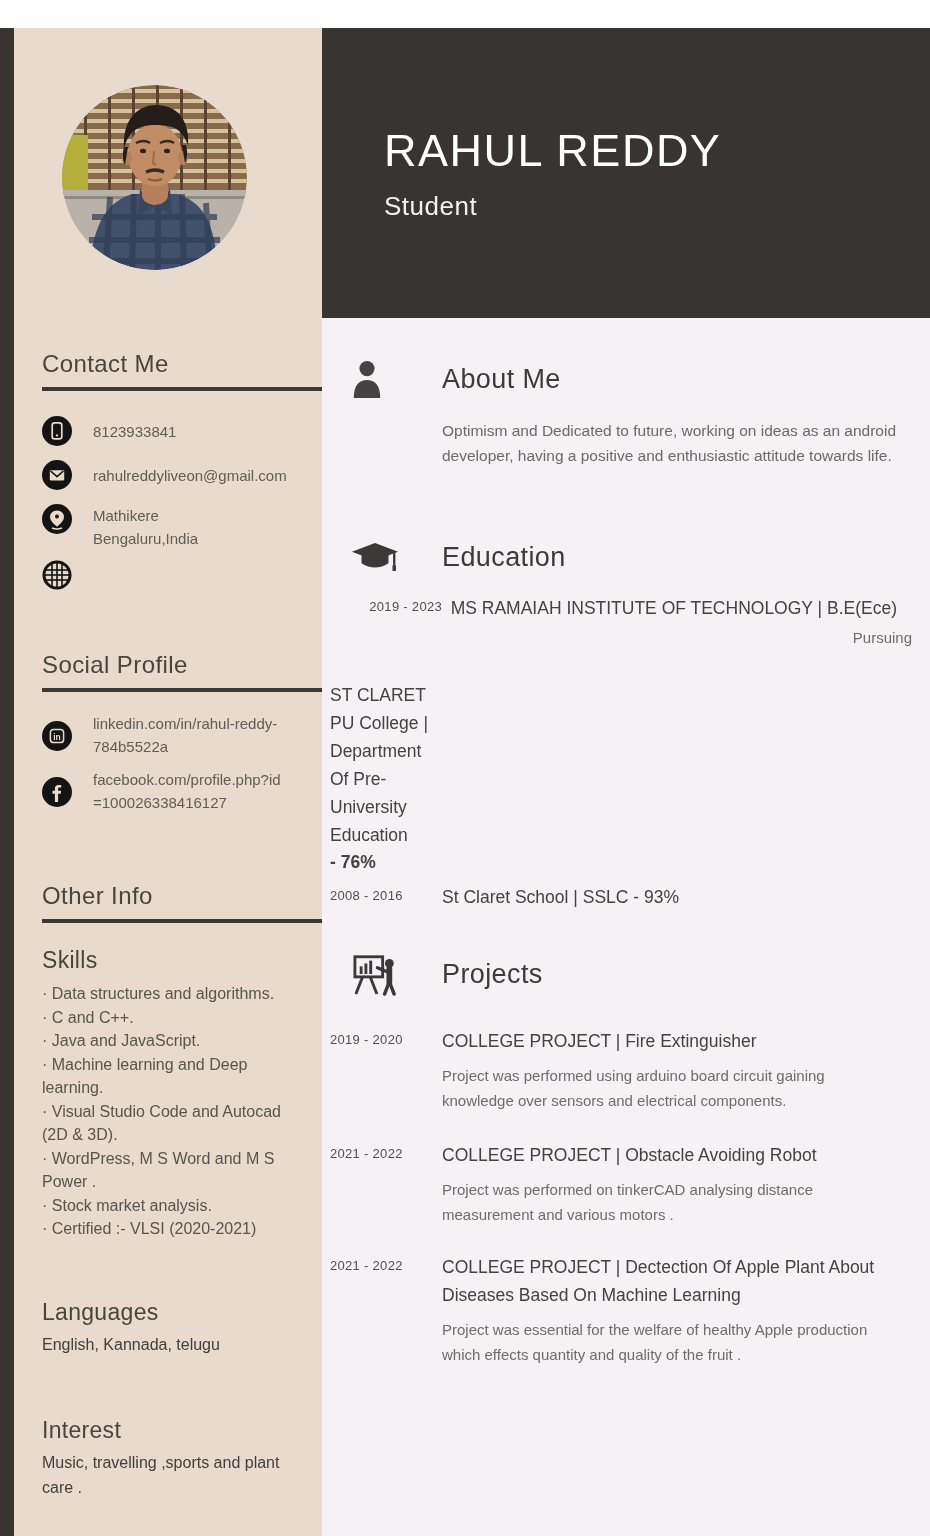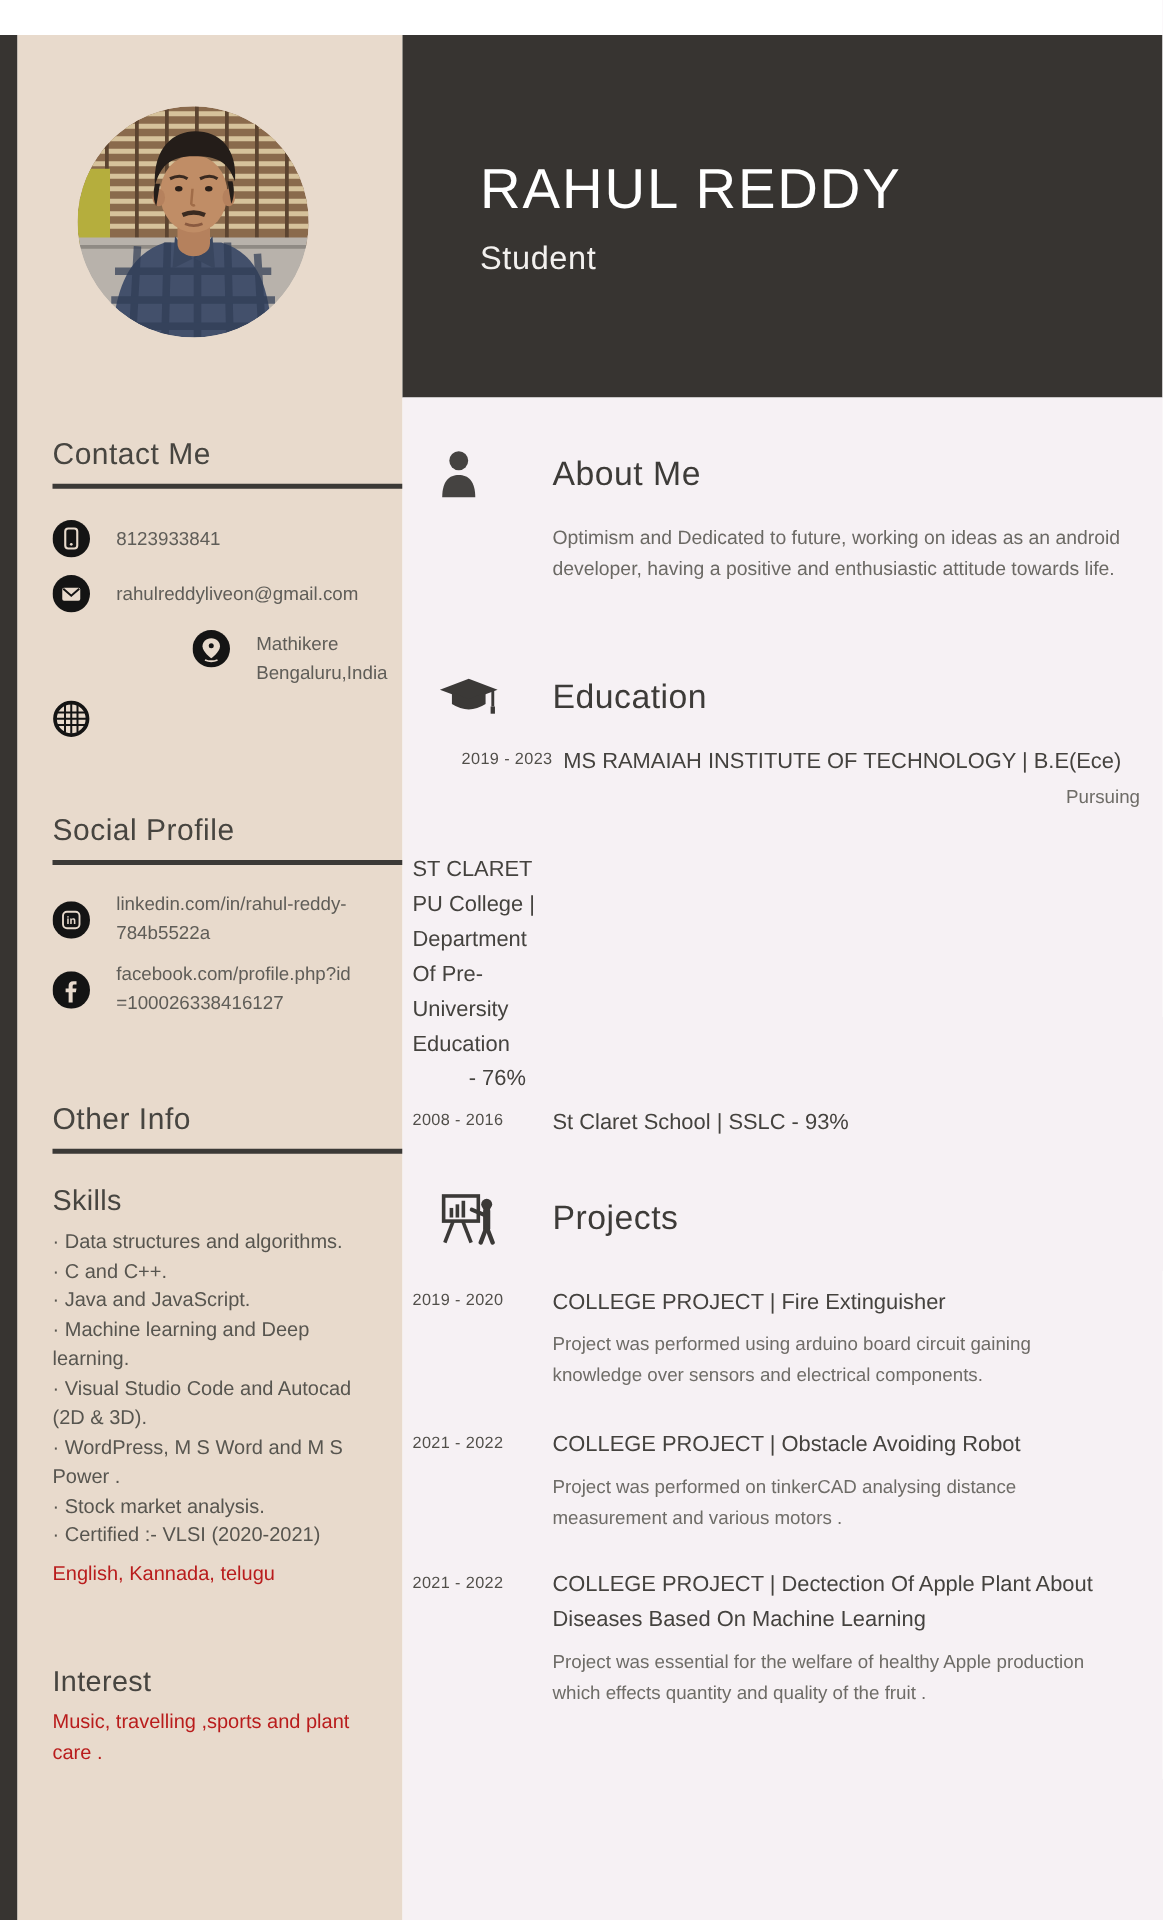--- a/index.html
+++ b/index.html
@@ -41,35 +41,35 @@
   .social-title{margin-top:54px;}
   .social-list{margin-top:16px;}
   .s-row{display:flex;align-items:flex-start;min-height:56px;padding-top:4px;}
   .s-row .c-icon{margin-top:9px;}
   .other-title{margin-top:62px;}
   .sub-title{font-size:23px;font-weight:500;color:#474540;letter-spacing:0.3px;}
   .skills-title{margin-top:24px;}
   .skills-list{margin-top:8px;width:264px;}
   .skill-item{font-size:16px;color:#57554f;line-height:23.5px;}
   .lang-title{margin-top:58px;}
-  .side-text{font-size:16px;color:#b91c1c;line-height:25px;margin-top:6px;width:264px;}
+  .side-text{font-size:16px;color:#404040;line-height:25px;margin-top:6px;width:264px;}
   .interest-title{margin-top:60px;}
 
   
   .sec-header{display:grid;grid-template-columns:112px 1fr;align-items:center;height:54px;}
   .sec-icon{justify-self:start;margin-left:20px;line-height:0;}
   .sec-title{font-size:27px;font-weight:500;color:#3d3b38;letter-spacing:0.4px;}
   .about-text{margin-left:112px;margin-top:12px;font-size:15.5px;line-height:25px;color:var(--body-text);max-width:455px;}
   .sec-education{margin-top:62px;}
   .sec-projects{margin-top:36px;}
   .entry{display:grid;grid-template-columns:112px 1fr;}
   .entry-period{font-size:13px;color:#514f4a;letter-spacing:0.3px;padding-top:5px;white-space:nowrap;}
   .entry-title{font-size:17.5px;font-weight:500;color:#44423e;line-height:28px;max-width:455px;}
   .entry-note{font-size:15px;color:#6e6c67;margin-top:5px;line-height:22px;}
-  .entry-detail{font-size:17.5px;font-weight:400;color:#44423e;line-height:26px;margin-left:45px;}
+  .entry-detail{font-size:17.5px;font-weight:700;color:#44423e;line-height:26px;}
   .entry-desc{font-size:15px;color:#6e6c67;line-height:25px;margin-top:8px;max-width:455px;}
   .edu-1{margin-top:10px;text-align:right;}
   .edu-2{margin-top:32px;}
   .edu-3{margin-top:8px;}
   .prj-1{margin-top:26px;}
   .prj-2{margin-top:28px;}
   .prj-3{margin-top:26px;}
 </style>
 </head>
 <body>
@@ -163,21 +163,21 @@
         <span class="c-icon">
           <svg width="30" height="30" viewBox="0 0 30 30">
               <circle cx="15" cy="15" r="15" fill="#141414"></circle>
               <rect x="7.8" y="10.2" width="14.4" height="10.4" rx="1.4" fill="#e8dacc"></rect>
               <polyline points="8.6,11 15,16.6 21.4,11" fill="none" stroke="#141414" stroke-width="1.6"></polyline>
             </svg>
         </span>
         <span class="c-text">rahulreddyliveon@gmail.com</span>
       </div>
 
-      <div class="c-row top" style="min-height:56px;justify-content:flex-end;">
+      <div class="c-row top" style="min-height:56px;">
         <span class="c-icon">
           <svg width="30" height="30" viewBox="0 0 30 30">
               <circle cx="15" cy="15" r="15" fill="#141414"></circle>
               <path d="M15,6.5 C10.6,6.5 8,9.7 8,12.9 C8,17.4 15,22.6 15,22.6 C15,22.6 22,17.4 22,12.9 C22,9.7 19.4,6.5 15,6.5 Z" fill="#e8dacc"></path>
               <circle cx="15" cy="12.6" r="2" fill="#141414"></circle>
               <path d="M10,24 q5,2 10,0" stroke="#e8dacc" stroke-width="1.5" fill="none"></path>
             </svg>
         </span>
         <span class="c-text">
           <span>Mathikere</span><br>
@@ -242,20 +242,21 @@
       <div class="skill-item">· Data structures and algorithms.</div>
       <div class="skill-item">· C and C++.</div>
       <div class="skill-item">· Java and JavaScript.</div>
       <div class="skill-item">· Machine learning and Deep learning.</div>
       <div class="skill-item">· Visual Studio Code and Autocad (2D &amp; 3D).</div>
       <div class="skill-item">· WordPress, M S Word and M S Power .</div>
       <div class="skill-item">· Stock market analysis.</div>
       <div class="skill-item">· Certified :- VLSI (2020-2021)</div>
     </div>
 
+    <h3 class="sub-title lang-title">Languages</h3>
     <div class="side-text">English, Kannada, telugu</div>
 
     <h3 class="sub-title interest-title">Interest</h3>
     <div class="side-text">Music, travelling ,sports and plant care .</div>
   </aside>
 
   <header class="hero">
     <h1 class="hero-name">RAHUL REDDY</h1>
     <div class="hero-role">Student</div>
   </header>

